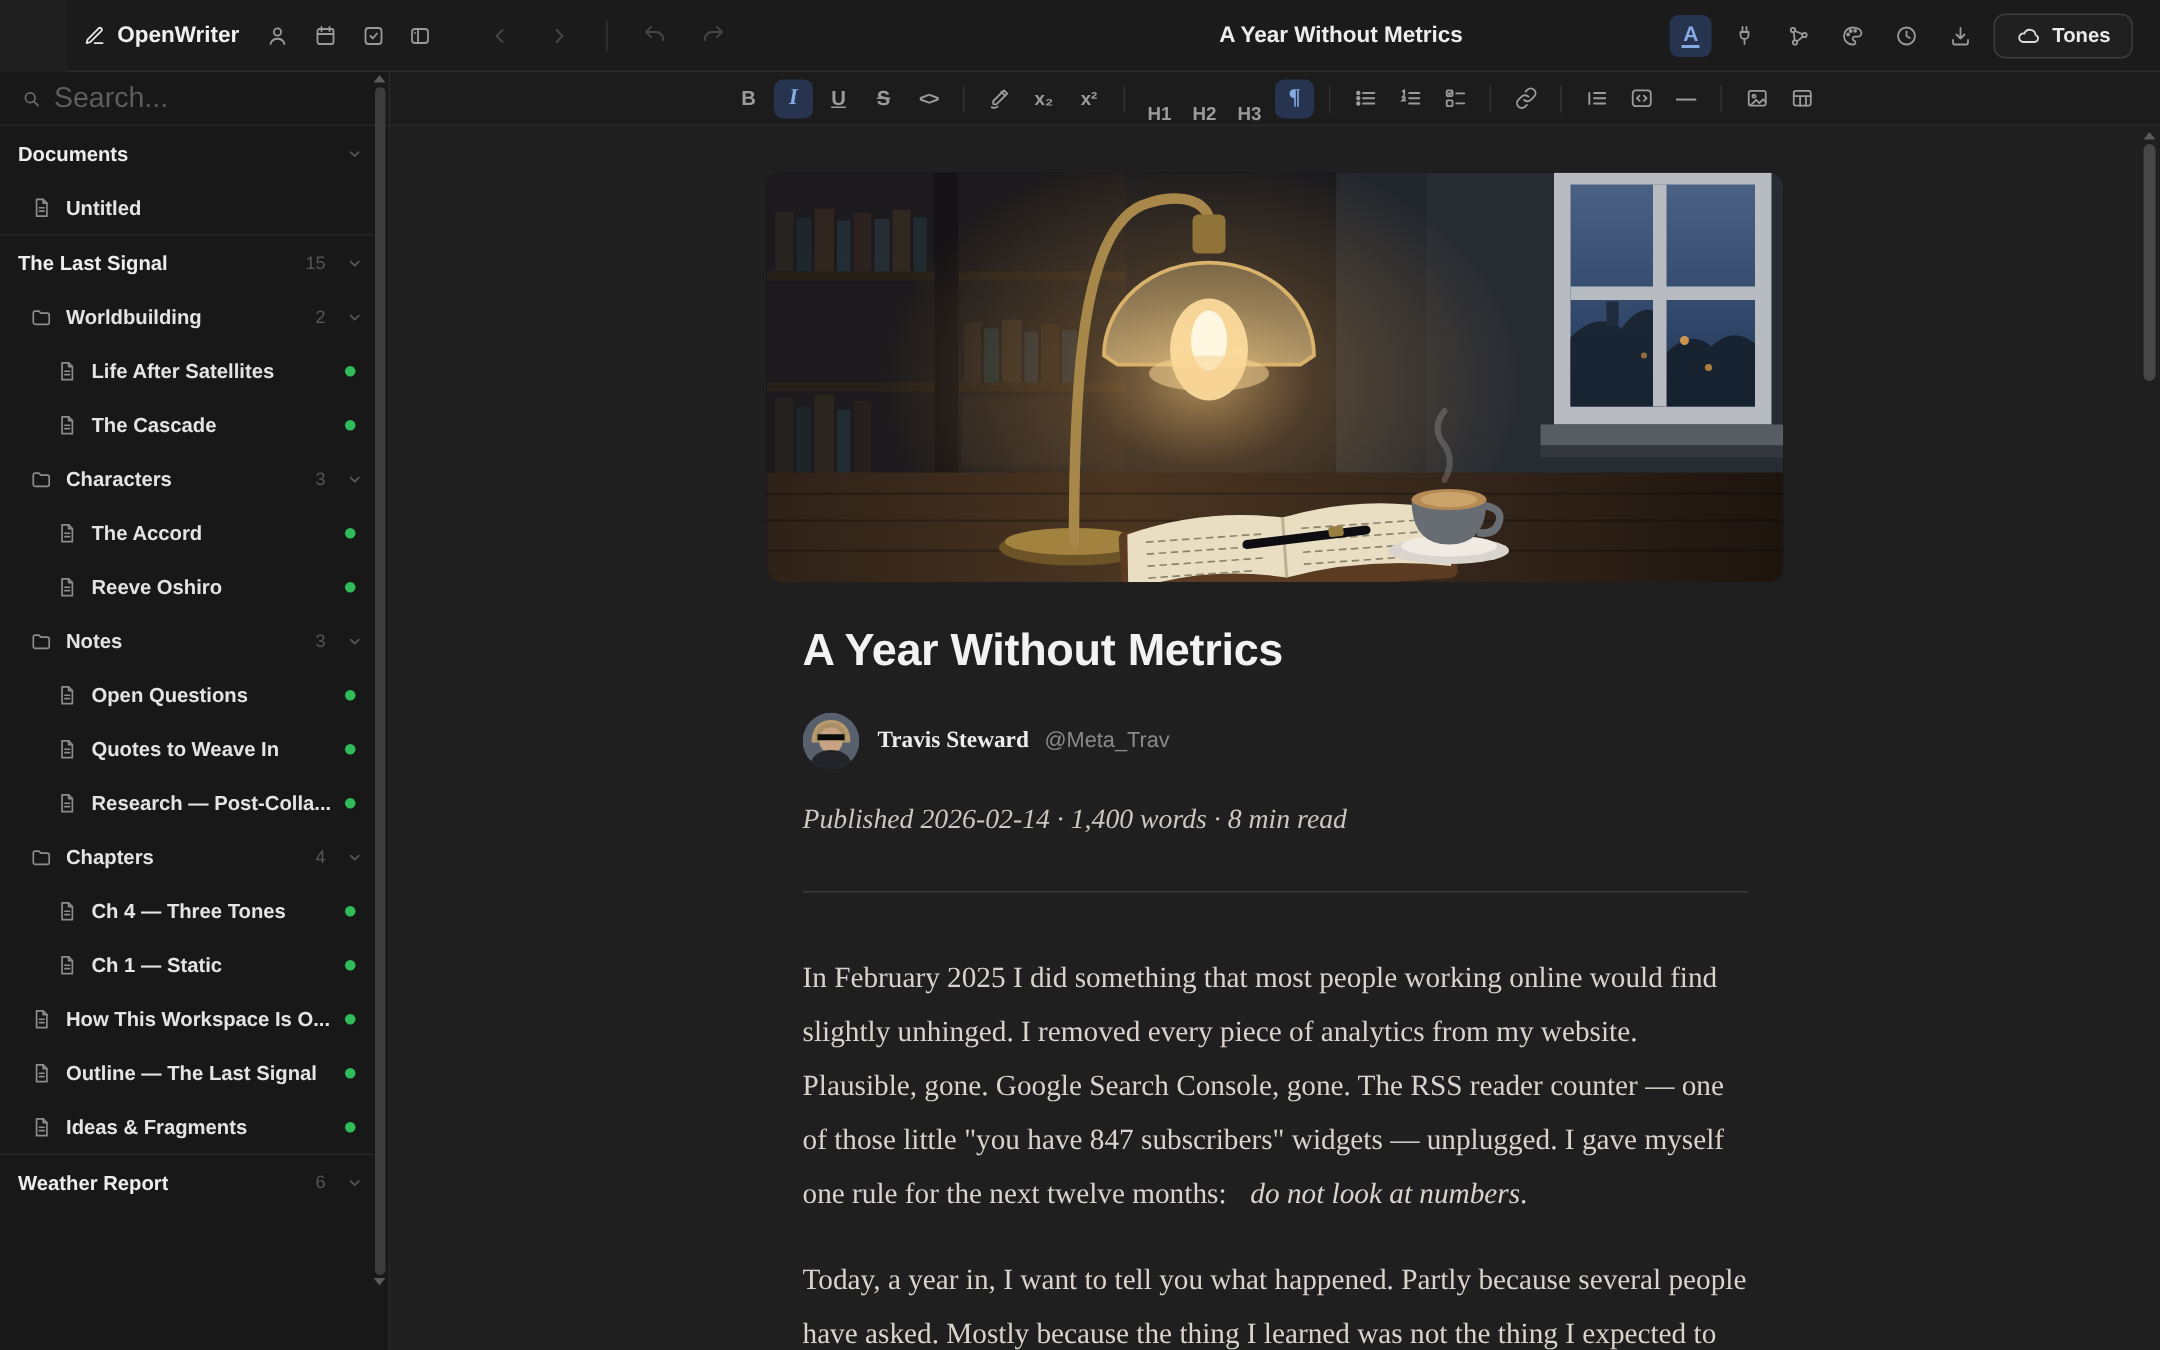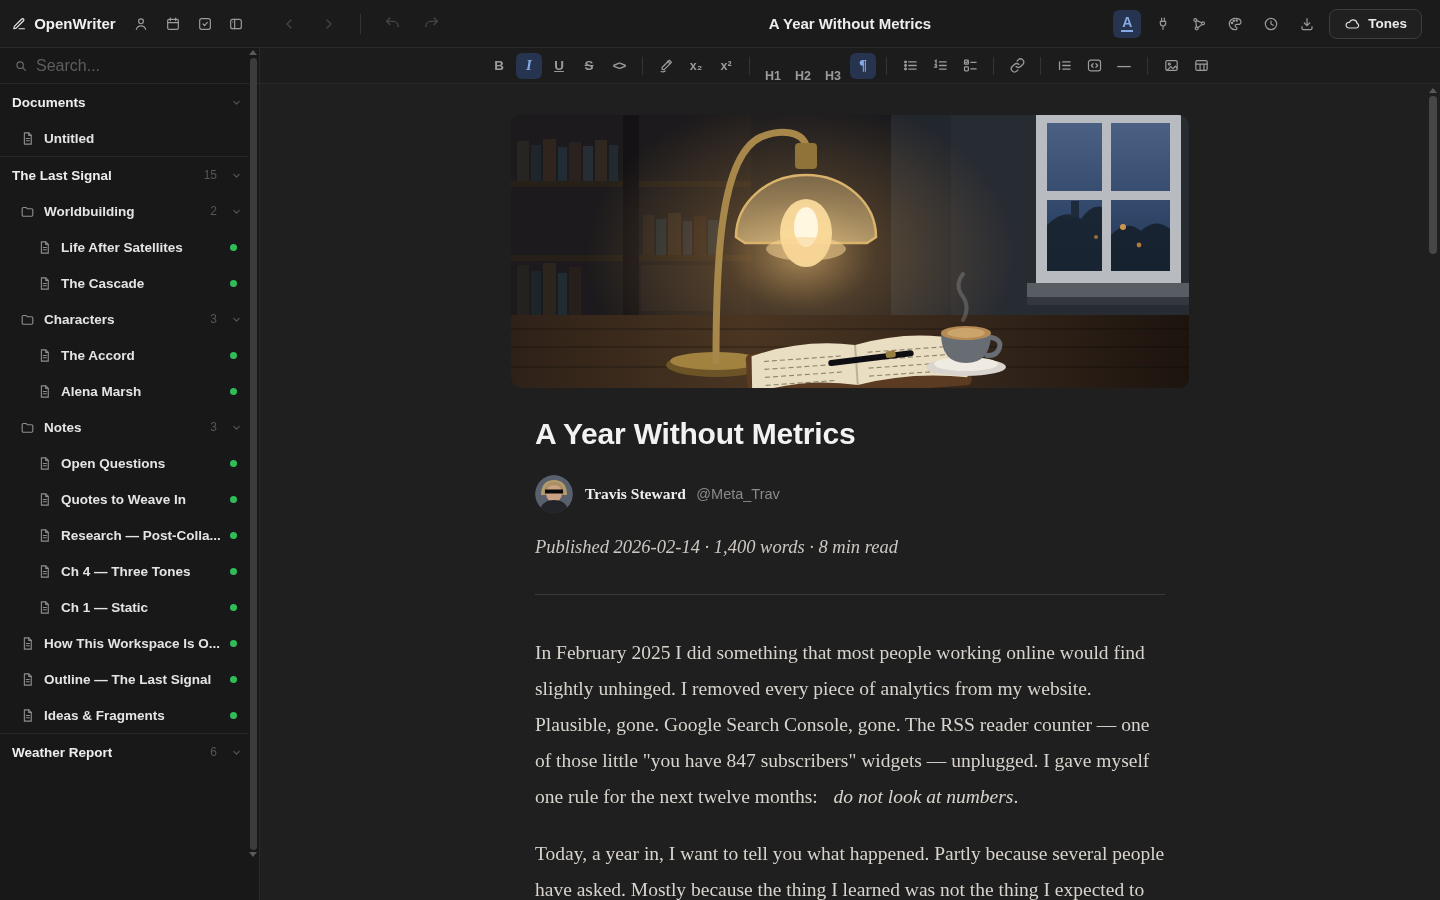--- a/index.html
+++ b/index.html
@@ -1,20 +1,20 @@
 <!DOCTYPE html>
 <html><head>
 <meta charset="utf-8">
 <style>
   * { margin:0; padding:0; box-sizing:border-box; }
   html,body { width:1440px; height:900px; background:#1f1f1f; font-family:"Liberation Sans", sans-serif; overflow:hidden; }
   .app { position:relative; width:1440px; height:900px; display:flex; flex-direction:column; color:#e6e6e6; }
 
   
-  .topbar { height:48px; flex:none; background:#1b1b1b; border-bottom:1px solid #2a2a2a; display:flex; align-items:center; position:relative; }
+  .topbar { height:48px; flex:none; background:#1b1b1b; border-bottom:1px solid #2a2a2a; display:flex; align-items:center; position:relative;margin-left:44px; }
   .tb-left { width:260px; flex:none; display:flex; align-items:center; padding:0 12px; gap:8px; }
   .logo-pencil { width:18px; height:18px; color:#e8e8e8; }
   .app-name { font-size:15px; font-weight:700; color:#f0f0f0; margin-right:6px; white-space:nowrap; }
   .tb-ic { width:16px; height:16px; color:#9a9a9a; }
   .tb-icbtn { width:30px; height:30px; display:flex; align-items:center; justify-content:center; border-radius:6px; cursor:pointer; }
   .tb-nav { display:flex; align-items:center; gap:10px; padding-left:14px; }
   .tb-nav .tb-ic { color:#454545; }
   .tb-sep { width:1px; height:20px; background:#333; margin:0 6px; }
   .tb-title { position:absolute; left:850px; transform:translateX(-50%); font-size:15px; font-weight:700; color:#ededed; white-space:nowrap; }
   .tb-right { margin-left:auto; display:flex; align-items:center; gap:8px; padding-right:18px; }
@@ -24,21 +24,21 @@
   .sync-btn { display:flex; align-items:center; gap:8px; height:30px; padding:0 14px; border:1px solid #3d3d3d; border-radius:8px; background:#202020; color:#eaeaea; font-size:13.5px; font-weight:600; cursor:pointer; }
   .sync-btn svg { width:16px; height:16px; color:#dcdcdc; }
 
   
   .body { flex:1; display:flex; min-height:0; }
 
   
   .sidebar { width:260px; flex:none; background:#181818; border-right:1px solid #292929; display:flex; flex-direction:column; position:relative; }
   .search-row { height:36px; flex:none; border-bottom:1px solid #262626; display:flex; align-items:center; gap:8px; padding:0 14px; }
   .search-row svg { width:14px; height:14px; color:#6a6a6a; flex:none; }
-  .search-row input { background:transparent; border:none; outline:none; color:#cfcfcf; font-size:16px; width:100%; font-family:"Liberation Sans", sans-serif; }
+  .search-row input { background:transparent; border:none; outline:none; color:#cfcfcf; font-size:19px; width:100%; font-family:"Liberation Sans", sans-serif; }
   .search-row input::placeholder { color:#5d5d5d; }
   .tree { flex:1; overflow:hidden; padding-right:10px; }
   .srow { display:flex; align-items:center; height:36px; padding:0 6px 0 12px; gap:9px; font-size:13.5px; font-weight:600; color:#e4e4e4; cursor:pointer; white-space:nowrap; }
   .srow.header { font-weight:700; color:#ededed; }
   .srow.lvl1 { padding-left:20px; }
   .srow.lvl2 { padding-left:37px; }
   .srow .ic { width:15px; height:15px; color:#8d8d8d; flex:none; }
   .srow .lbl { overflow:hidden; text-overflow:ellipsis; }
   .srow .cnt { margin-left:auto; color:#565656; font-size:12px; font-weight:500; }
   .srow .chev { width:13px; height:13px; color:#565656; flex:none; margin-left:4px; }
@@ -280,29 +280,29 @@
 
         <div class="srow lvl2">
           <svg class="ic" viewBox="0 0 24 24" fill="none" stroke="currentColor" stroke-width="1.8" stroke-linecap="round" stroke-linejoin="round">
               <path d="M7 3h7l4 4v14H7z"></path>
               <path d="M14 3v4h4M10 12h5M10 15.5h5"></path>
             </svg>
           <span class="lbl">The Accord</span>
           <span class="dot"></span>
         </div>
 
-
-        <div class="srow lvl2">
-          <svg class="ic" viewBox="0 0 24 24" fill="none" stroke="currentColor" stroke-width="1.8" stroke-linecap="round" stroke-linejoin="round">
-              <path d="M7 3h7l4 4v14H7z"></path>
-              <path d="M14 3v4h4M10 12h5M10 15.5h5"></path>
-            </svg>
-          <span class="lbl">Alena Marsh</span>
-          <span class="dot"></span>
-        </div>
+        <div class="srow lvl2">
+          <svg class="ic" viewBox="0 0 24 24" fill="none" stroke="currentColor" stroke-width="1.8" stroke-linecap="round" stroke-linejoin="round">
+              <path d="M7 3h7l4 4v14H7z"></path>
+              <path d="M14 3v4h4M10 12h5M10 15.5h5"></path>
+            </svg>
+          <span class="lbl">Reeve Oshiro</span>
+          <span class="dot"></span>
+        </div>
+
 
         <div class="srow lvl1">
           <svg class="ic" viewBox="0 0 24 24" fill="none" stroke="currentColor" stroke-width="1.8" stroke-linecap="round" stroke-linejoin="round">
               <path d="M3.5 7.5c0-1.1.9-2 2-2h4l2 2h7c1.1 0 2 .9 2 2v8c0 1.1-.9 2-2 2h-13c-1.1 0-2-.9-2-2z"></path>
             </svg>
           <span class="lbl">Notes</span>
           <span class="cnt">3</span>
           <svg class="chev" viewBox="0 0 24 24" fill="none" stroke="currentColor" stroke-width="2.2" stroke-linecap="round" stroke-linejoin="round">
               <path d="M7 10l5 5 5-5"></path>
             </svg>
@@ -328,20 +328,30 @@
 
         <div class="srow lvl2">
           <svg class="ic" viewBox="0 0 24 24" fill="none" stroke="currentColor" stroke-width="1.8" stroke-linecap="round" stroke-linejoin="round">
               <path d="M7 3h7l4 4v14H7z"></path>
               <path d="M14 3v4h4M10 12h5M10 15.5h5"></path>
             </svg>
           <span class="lbl">Research — Post-Colla...</span>
           <span class="dot"></span>
         </div>
 
+        <div class="srow lvl1">
+          <svg class="ic" viewBox="0 0 24 24" fill="none" stroke="currentColor" stroke-width="1.8" stroke-linecap="round" stroke-linejoin="round">
+              <path d="M3.5 7.5c0-1.1.9-2 2-2h4l2 2h7c1.1 0 2 .9 2 2v8c0 1.1-.9 2-2 2h-13c-1.1 0-2-.9-2-2z"></path>
+            </svg>
+          <span class="lbl">Chapters</span>
+          <span class="cnt">4</span>
+          <svg class="chev" viewBox="0 0 24 24" fill="none" stroke="currentColor" stroke-width="2.2" stroke-linecap="round" stroke-linejoin="round">
+              <path d="M7 10l5 5 5-5"></path>
+            </svg>
+        </div>
 
         <div class="srow lvl2">
           <svg class="ic" viewBox="0 0 24 24" fill="none" stroke="currentColor" stroke-width="1.8" stroke-linecap="round" stroke-linejoin="round">
               <path d="M7 3h7l4 4v14H7z"></path>
               <path d="M14 3v4h4M10 12h5M10 15.5h5"></path>
             </svg>
           <span class="lbl">Ch 4 — Three Tones</span>
           <span class="dot"></span>
         </div>
 

